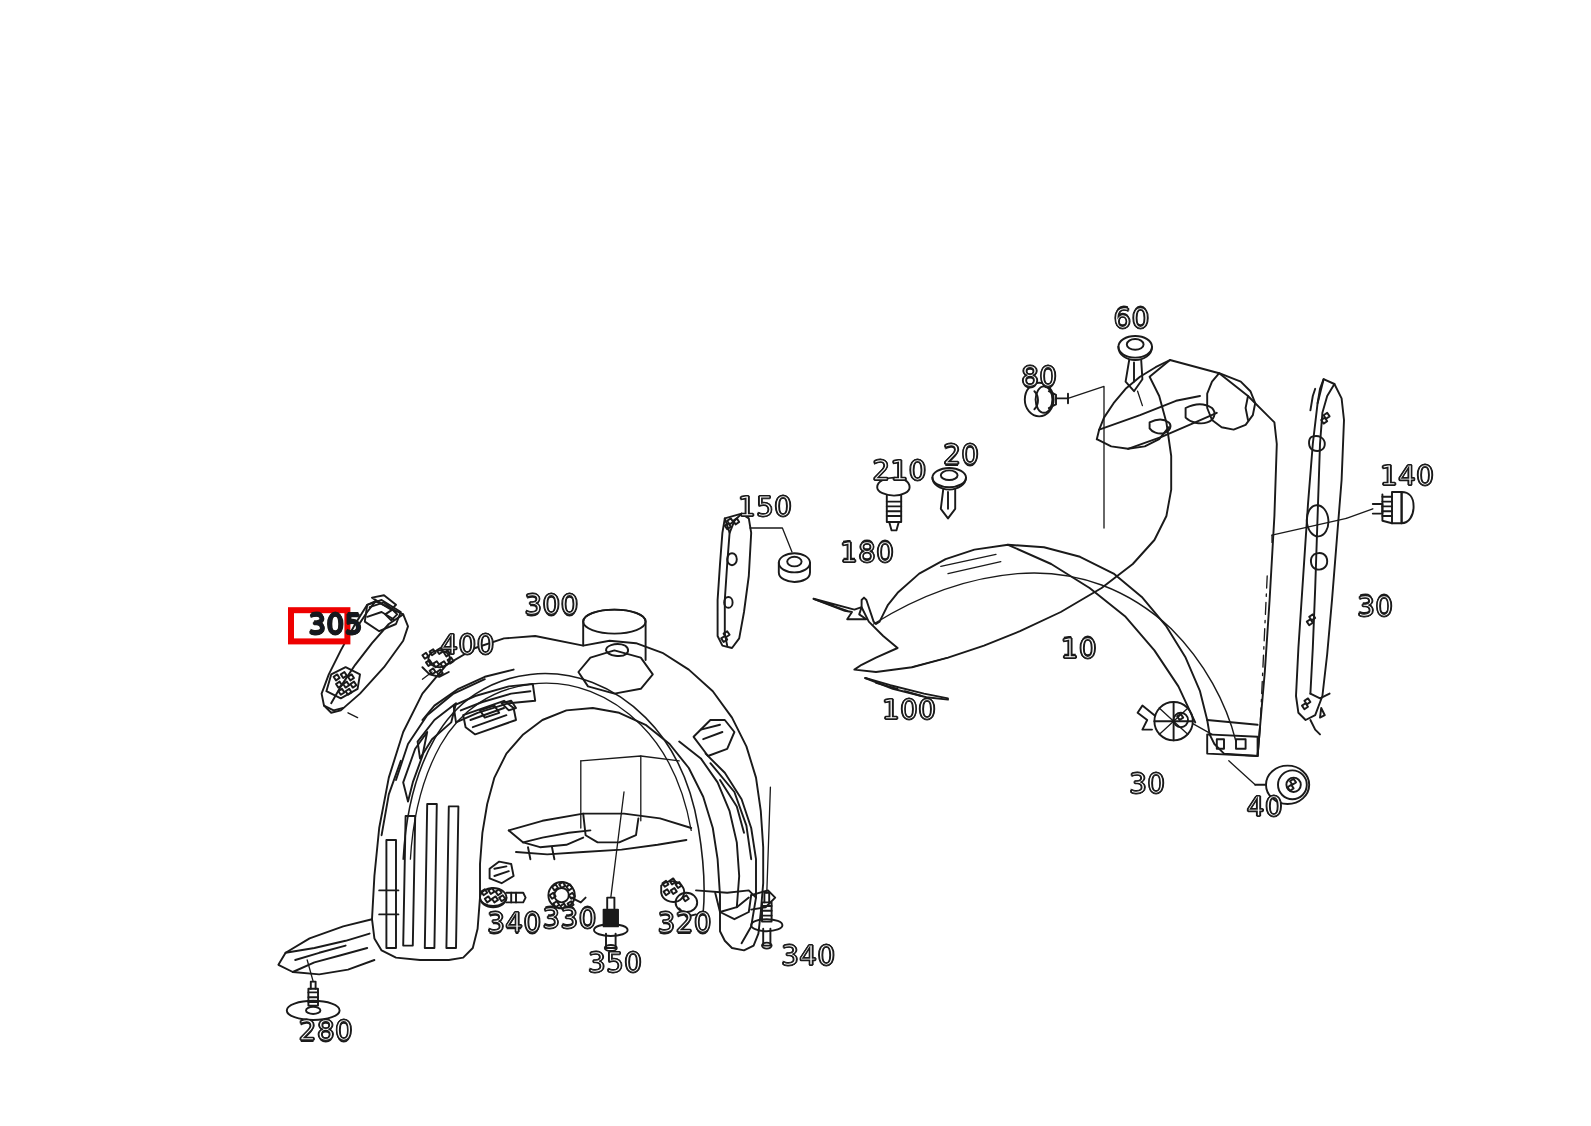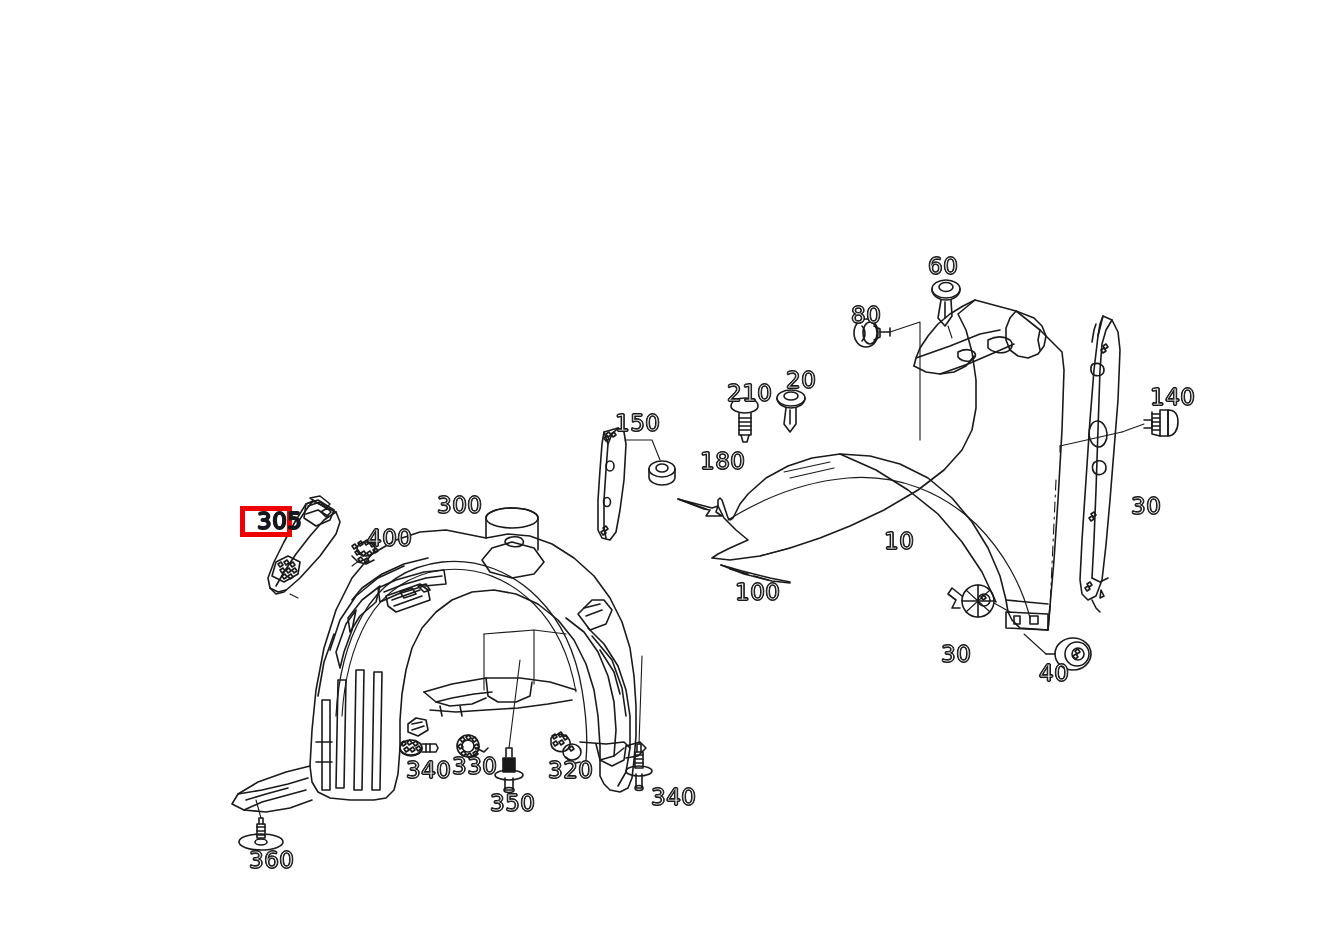--- a/index.html
+++ b/index.html
@@ -443,18 +443,18 @@
   <div class="callout outline" style="left:1131px; top:495px;">30</div>
   <div class="callout outline" style="left:884px;  top:530px;">10</div>
   <div class="callout outline" style="left:735px;  top:581px;">100</div>
   <div class="callout outline" style="left:941px;  top:611px;margin-top:32px;">30</div>
   <div class="callout outline" style="left:1039px; top:662px;">40</div>
   <div class="callout outline" style="left:406px; top:759px;">340</div>
   <div class="callout outline" style="left:452px;  top:755px;">330</div>
   <div class="callout outline" style="left:548px;  top:759px;">320</div>
   <div class="callout outline" style="left:490px;  top:792px;text-align:right;">350</div>
   <div class="callout outline" style="left:651px; top:786px;">340</div>
-  <div class="callout outline" style="left:249px;  top:849px;">360</div>
+  <div class="callout outline" style="left:249px;  top:849px;">280</div>
 
   <div id="highlight-box"></div>
   <div class="hl-label">305</div>
 
 </div>
 
 </body></html>

